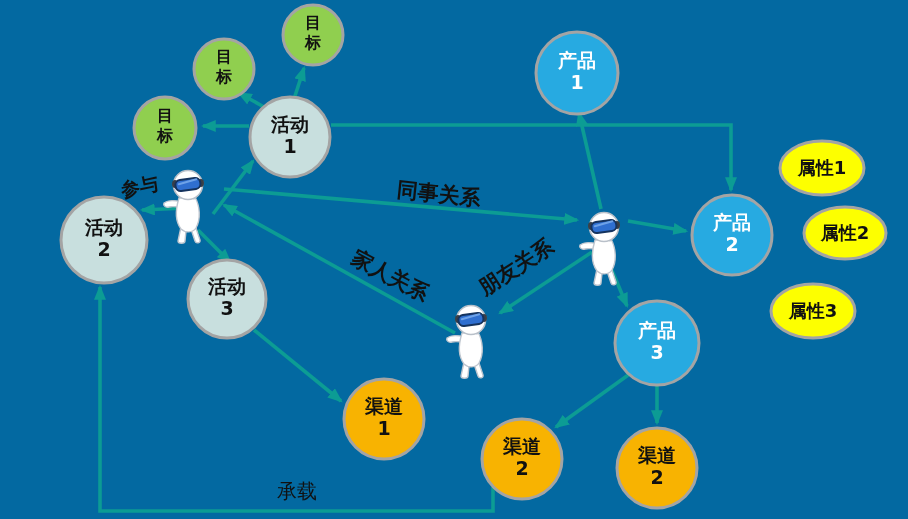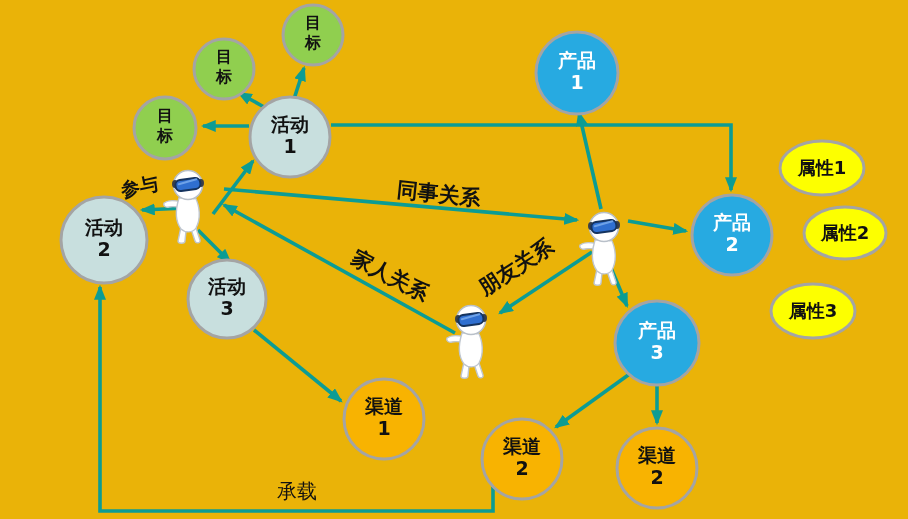--- a/index.html
+++ b/index.html
@@ -1,17 +1,17 @@
 <!DOCTYPE html>
 <html><head>
 <meta charset="utf-8">
 <style>
   html,body{margin:0;padding:0;background:#ffffff;}
   body{font-family:"DejaVu Sans",sans-serif;}
-  .stage{position:relative;width:908px;height:519px;background:#eab308;overflow:hidden;}
+  .stage{position:relative;width:908px;height:519px;background:#0369a1;overflow:hidden;}
   svg{display:block;}
   text{font-family:"DejaVu Sans",sans-serif;}
 </style>
 </head>
 <body>
 
 <div class="stage">
   <svg id="canvas" width="908" height="519" viewBox="0 0 908 519" xmlns="http://www.w3.org/2000/svg">
       <defs>
         <marker id="arrow" viewBox="0 0 10 8" refX="8.5" refY="4" markerWidth="15" markerHeight="12" markerUnits="userSpaceOnUse" orient="auto">

